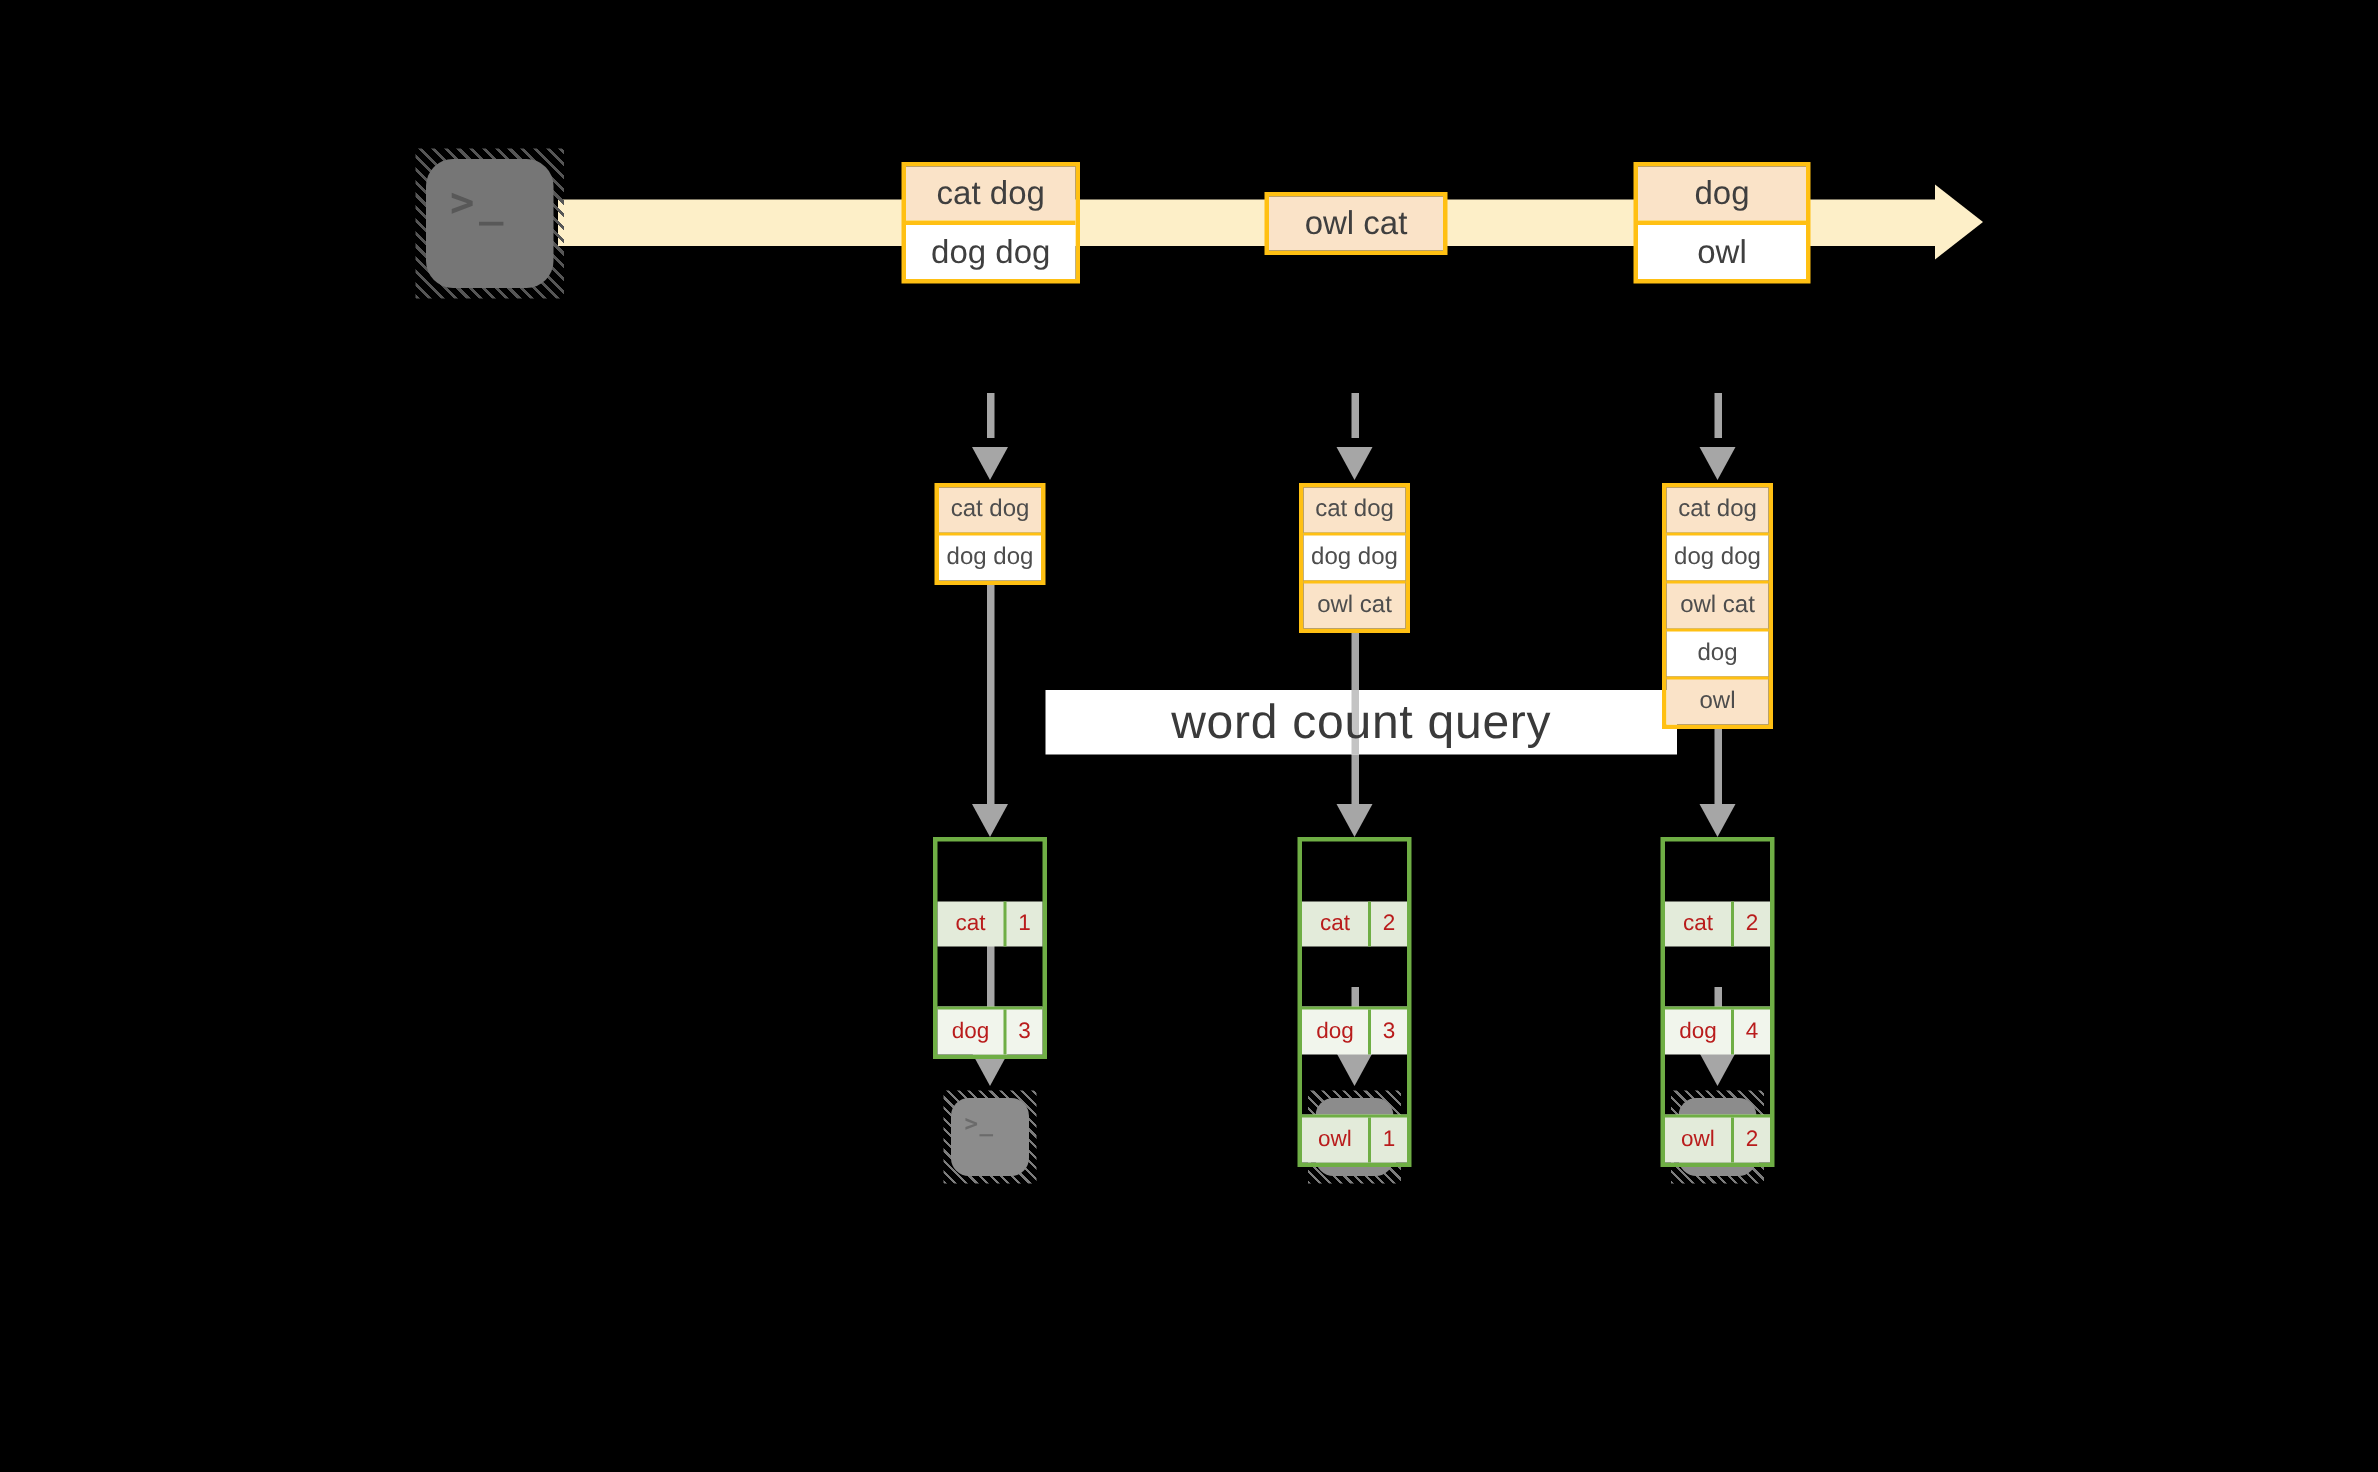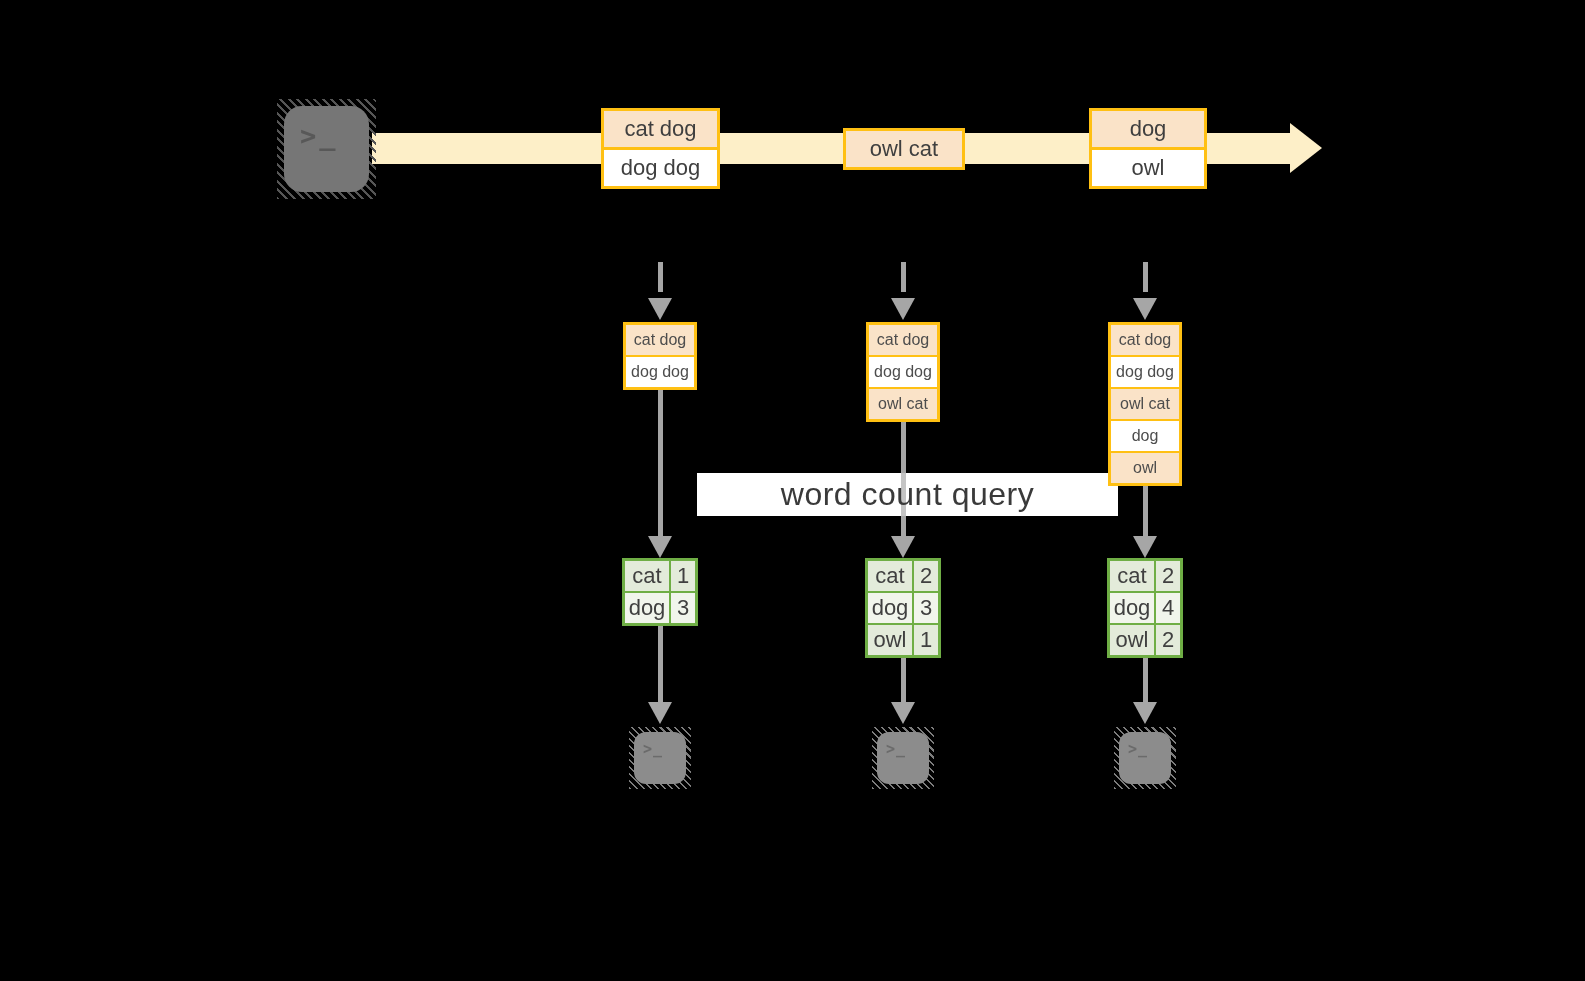--- a/index.html
+++ b/index.html
@@ -36,28 +36,28 @@
   .statebox { position:absolute; width:74px; border:3px solid #FFC013; box-sizing:border-box; z-index:4; }
   .statebox .srow { height:30px; line-height:30px; text-align:center; font-size:16px; color:#4D4D4D; }
   .statebox .srow + .srow { border-top:2px solid #FFC013; }
 
   
   .vline { position:absolute; width:5px; background:#A6A6A6; }
   .vhead { position:absolute; width:0; height:0;
     border-left:12px solid transparent; border-right:12px solid transparent; border-top:22px solid #A6A6A6; }
 
   
-  .querybox { position:absolute; left:697px; top:460px; width:421px; height:43px; background:#FFFFFF; z-index:3;margin-top:13px; }
+  .querybox { position:absolute; left:697px; top:460px; width:421px; height:43px; background:#FFFFFF; z-index:3; }
   .querybox .throughline { position:absolute; left:204px; top:0; width:5px; height:43px; background:#C4C4C4; }
   .querybox .qtext { position:absolute; left:0; top:0; width:100%; height:43px; line-height:42px;
     text-align:center; font-size:32px; font-weight:300; color:#3A3A3A; letter-spacing:0.5px; }
 
   
   .gtable { position:absolute; width:76px; border:3px solid #6FAE45; box-sizing:border-box; z-index:2; }
-  .gtable .grow { display:flex; height:30px; line-height:30px; font-size:22px; color:#404040; }
+  .gtable .grow { display:flex; height:30px; line-height:30px; font-size:15px; color:#b91c1c;margin-top:40px; }
   .gtable .grow + .grow { border-top:2px solid #6FAE45; }
   .gtable .gword { width:44px; text-align:center; border-right:2px solid #6FAE45; }
   .gtable .gcount { flex:1; text-align:center; }
   .g-dark  { background:#E3EBDA; }
   .g-light { background:#F1F5EC; }
 </style>
 </head>
 <body>
 
 <div class="canvas">

